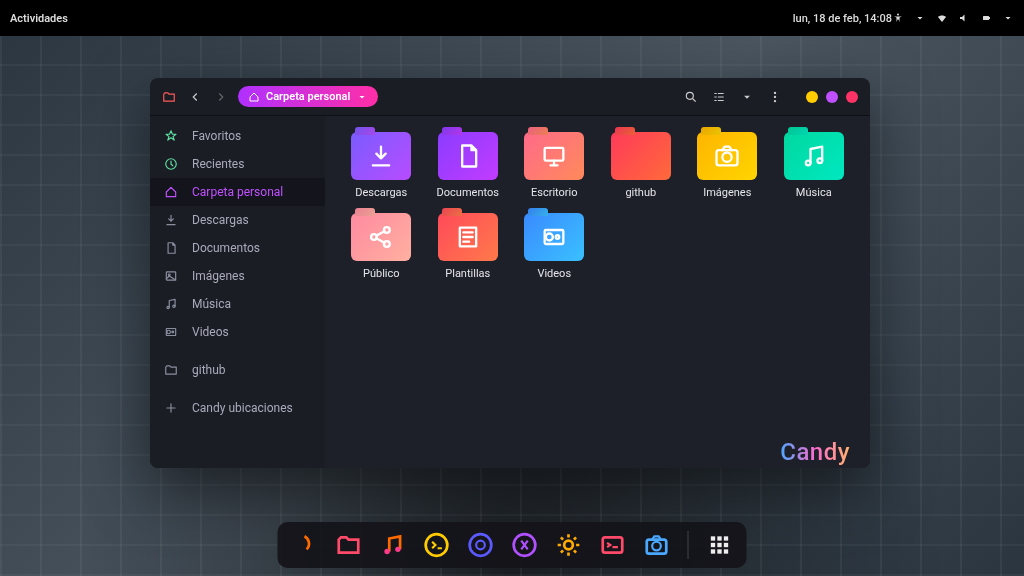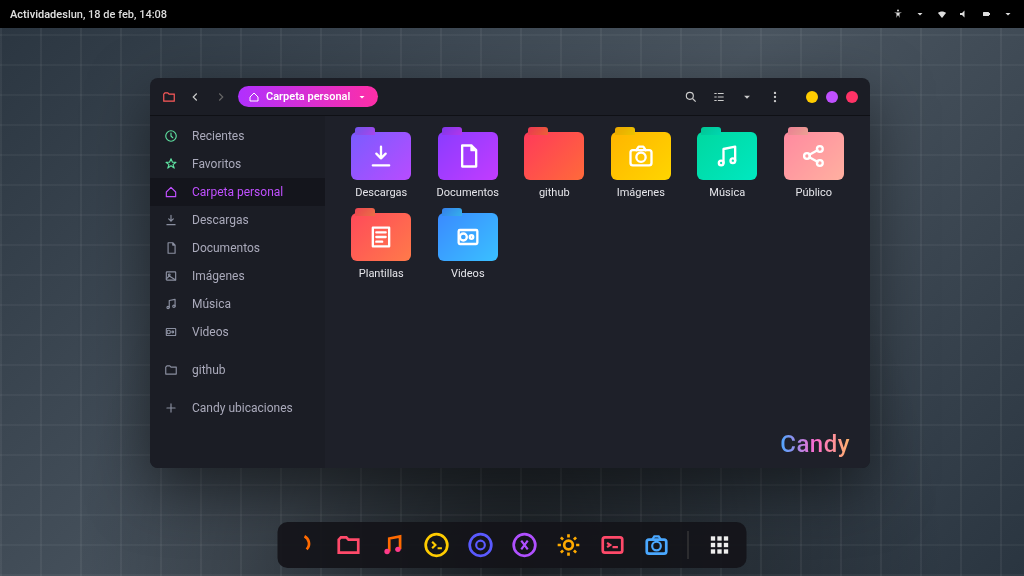--- a/index.html
+++ b/index.html
@@ -5,23 +5,23 @@
   * { box-sizing: border-box; margin: 0; padding: 0; font-family: -apple-system, BlinkMacSystemFont, "Segoe UI", Roboto, sans-serif; }
   body { width: 1024px; height: 576px; overflow: hidden; background: #1a1a1a; position: relative; }
   
   .wallpaper { position: absolute; inset: 0; background: linear-gradient(135deg, #2a3540 0%, #3a4550 25%, #4a5560 50%, #3a4550 75%, #2a3540 100%); }
   .wallpaper::before { content:""; position:absolute; inset:0; background:
     repeating-linear-gradient(90deg, rgba(255,255,255,0.05) 0 2px, transparent 2px 40px),
     repeating-linear-gradient(0deg, rgba(255,255,255,0.04) 0 2px, transparent 2px 30px),
     radial-gradient(ellipse at 50% 100%, rgba(0,0,0,0.6), transparent 60%);
   }
   
-  .topbar { position: absolute; top:0; left:0; right:0; height:28px; background:#000; color:#ddd; font-size:11px; display:flex; align-items:center; padding:0 10px; z-index:10; }
+  .topbar { position: absolute; top:0; left:0; right:0; height:36px; background:#000; color:#ddd; font-size:11px; display:flex; align-items:center; padding:0 10px; z-index:10; }
   .topbar .left { flex:0 0 auto; font-weight:600; }
-  .topbar .center { flex:1; text-align:left; font-weight:500; }
+  .topbar .center { flex:1; text-align:right; font-weight:500; }
   .topbar .right { flex:0 0 auto; display:flex; gap:10px; align-items:center; }
   .topbar .right svg { width:12px; height:12px; fill:#ddd; }
   
   .window { position:absolute; top:78px; left:150px; width:720px; height:390px; background:#1b1d25; border-radius:8px; box-shadow:0 20px 60px rgba(0,0,0,0.5); display:flex; flex-direction:column; overflow:hidden; }
   
   .titlebar { height:38px; display:flex; align-items:center; padding:0 12px; gap:10px; border-bottom:1px solid #0f1015; }
   .titlebar .nav-icons { display:flex; gap:12px; align-items:center; color:#bbb; }
   .titlebar .nav-icons svg { width:14px; height:14px; }
   .locpill { display:flex; align-items:center; gap:6px; background:linear-gradient(90deg,#b030ff,#ff2ea6); color:#fff; padding:4px 10px; border-radius:14px; font-size:11px; font-weight:600; }
   .locpill svg { width:12px; height:12px; }
@@ -38,21 +38,21 @@
   .sidebar .item svg { width:14px; height:14px; flex-shrink:0; }
   .sidebar .sep { height:10px; }
   
   .content { flex:1; background:#1e2029; padding:16px 18px; position:relative; overflow:auto; }
   .grid { display:grid; grid-template-columns:repeat(6, 1fr); gap:14px 10px; }
   .folder { display:flex; flex-direction:column; align-items:center; gap:6px; color:#e5e5ea; font-size:11px; text-align:center; cursor:pointer; }
   .ficon { width:60px; height:48px; border-radius:6px; position:relative; display:flex; align-items:center; justify-content:center; }
   .ficon::before { content:""; position:absolute; top:-5px; left:4px; width:20px; height:8px; border-radius:3px 3px 0 0; background:inherit; filter:brightness(0.92); }
   .ficon svg { width:28px; height:28px; stroke:#fff; fill:none; stroke-width:2; }
   
-  .brand { position:absolute; bottom:10px; right:20px; font-size:24px; font-weight:500; background:linear-gradient(90deg,#4aa8ff,#ff6ad0,#ffb46a); -webkit-background-clip:text; background-clip:text; color:transparent; letter-spacing:0.5px; }
+  .brand { position:absolute; bottom:2px; right:20px; font-size:24px; font-weight:500; background:linear-gradient(90deg,#4aa8ff,#ff6ad0,#ffb46a); -webkit-background-clip:text; background-clip:text; color:transparent; letter-spacing:0.5px; }
   
   .dock { position:absolute; bottom:8px; left:50%; transform:translateX(-50%); height:46px; background:rgba(20,20,25,0.92); border-radius:10px; display:flex; align-items:center; padding:0 12px; gap:14px; z-index:10; }
   .dock .app { width:30px; height:30px; display:flex; align-items:center; justify-content:center; cursor:pointer; }
   .dock .app svg { width:26px; height:26px; }
   .dock .divider { width:1px; height:28px; background:#444; margin:0 2px; }
 </style>
 </head>
 <body>
 
 <div class="wallpaper"></div>
@@ -127,30 +127,30 @@
     <div class="winbuttons">
       <div class="dot" style="background:#ffcc00"></div>
       <div class="dot" style="background:#c050ff"></div>
       <div class="dot" style="background:#ff3366"></div>
     </div>
   </div>
   <div class="body">
     <div class="sidebar" id="sidebar">
         <div class="item">
           <svg viewBox="0 0 24 24" fill="none" stroke="#5ee0a0" stroke-width="2" stroke-linecap="round" stroke-linejoin="round">
+            <path d="M12 3l2.5 6h6l-5 4 2 6-5.5-4-5.5 4 2-6-5-4h6z"></path>
+          </svg>
+          <span>Favoritos</span>
+        </div>
+        <div class="item">
+          <svg viewBox="0 0 24 24" fill="none" stroke="#5ee0a0" stroke-width="2" stroke-linecap="round" stroke-linejoin="round">
             <circle cx="12" cy="12" r="9"></circle>
             <path d="M12 7v5l3 3"></path>
           </svg>
           <span>Recientes</span>
-        </div>
-        <div class="item">
-          <svg viewBox="0 0 24 24" fill="none" stroke="#5ee0a0" stroke-width="2" stroke-linecap="round" stroke-linejoin="round">
-            <path d="M12 3l2.5 6h6l-5 4 2 6-5.5-4-5.5 4 2-6-5-4h6z"></path>
-          </svg>
-          <span>Favoritos</span>
         </div>
         <div class="item active">
           <svg viewBox="0 0 24 24" fill="none" stroke="#c050ff" stroke-width="2" stroke-linecap="round" stroke-linejoin="round">
             <path d="M4 12l8-8 8 8v8H4z"></path>
           </svg>
           <span>Carpeta personal</span>
         </div>
         <div class="item">
           <svg viewBox="0 0 24 24" fill="none" stroke="#8a8fa0" stroke-width="2" stroke-linecap="round" stroke-linejoin="round">
             <path d="M12 4v10m-4-4l4 4 4-4M5 20h14"></path>
@@ -212,20 +212,29 @@
             </div>
             <span>Descargas</span>
           </div>
           <div class="folder">
             <div class="ficon" style="background:linear-gradient(135deg,#8a3cff,#c23cff)">
               <svg viewBox="0 0 24 24" fill="none" stroke="#fff" stroke-width="2" stroke-linecap="round" stroke-linejoin="round">
                 <path d="M7 3h8l4 4v14H7z M15 3v4h4"></path>
               </svg>
             </div>
             <span>Documentos</span>
+          </div>
+          <div class="folder">
+            <div class="ficon" style="background:linear-gradient(135deg,#ff6a8a,#ff8a5a)">
+              <svg viewBox="0 0 24 24" fill="none" stroke="#fff" stroke-width="2" stroke-linecap="round" stroke-linejoin="round">
+                <rect x="4" y="5" width="16" height="11" rx="1"></rect>
+                <path d="M9 20h6M12 16v4"></path>
+              </svg>
+            </div>
+            <span>Escritorio</span>
           </div>
           <div class="folder">
             <div class="ficon" style="background:linear-gradient(135deg,#ff3a5a,#ff6a3a)">
               <svg viewBox="0 0 24 24" fill="none" stroke="#fff" stroke-width="2" stroke-linecap="round" stroke-linejoin="round"></svg>
             </div>
             <span>github</span>
           </div>
           <div class="folder">
             <div class="ficon" style="background:linear-gradient(135deg,#ffb500,#ffd500)">
               <svg viewBox="0 0 24 24" fill="none" stroke="#fff" stroke-width="2" stroke-linecap="round" stroke-linejoin="round">

